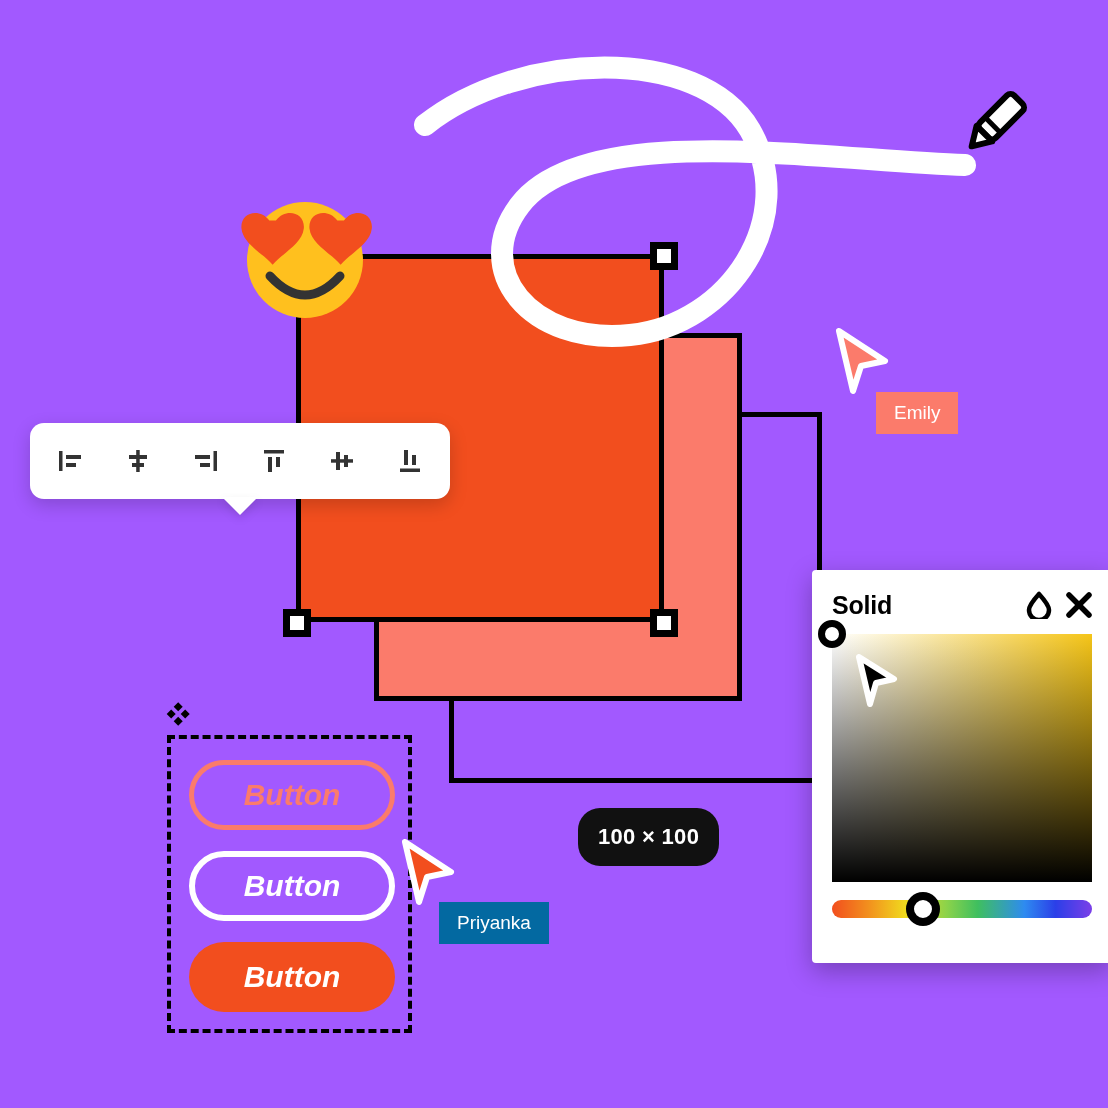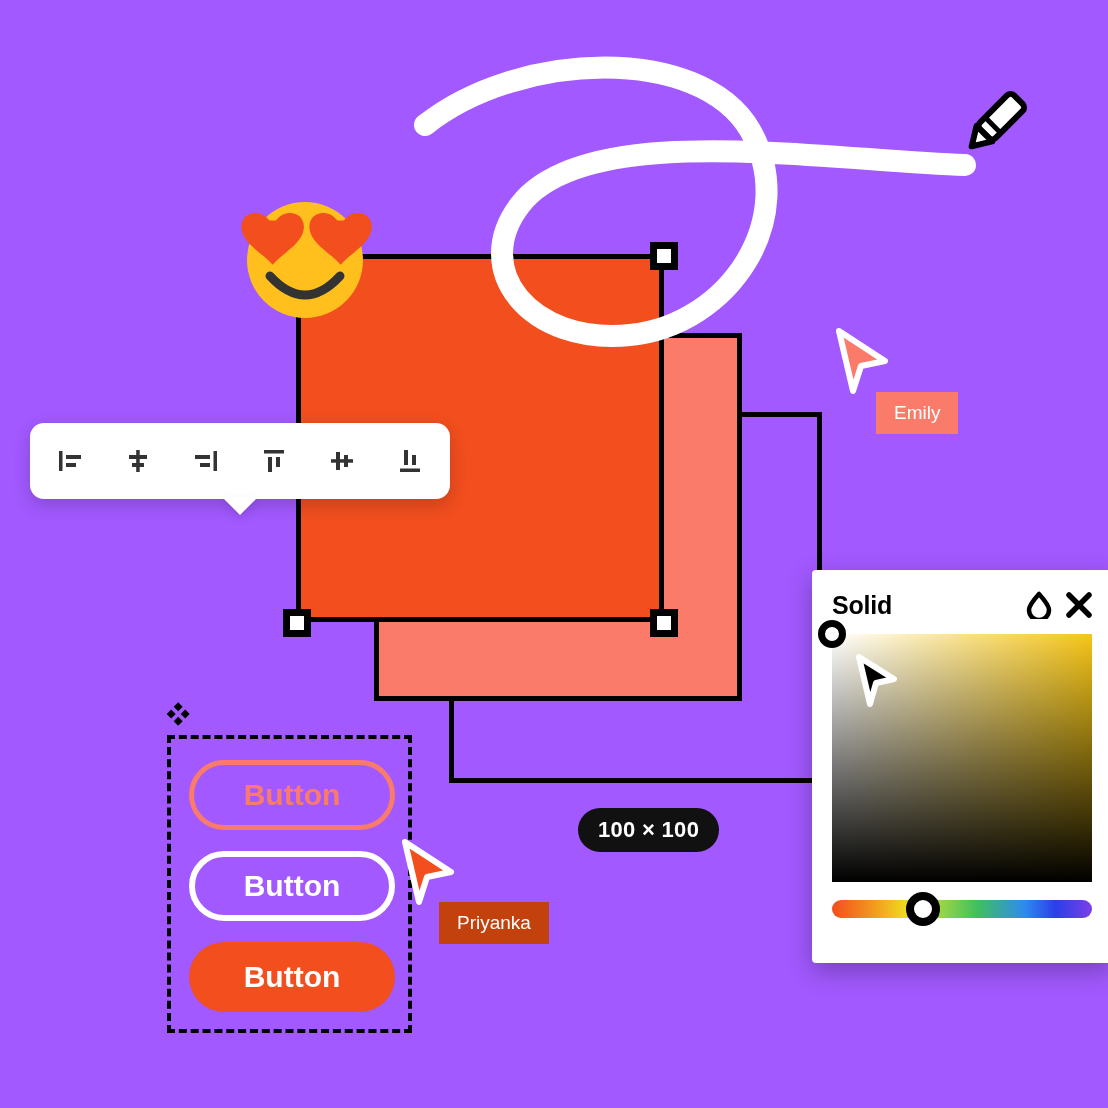--- a/index.html
+++ b/index.html
@@ -145,21 +145,21 @@
     justify-content: center;
     cursor: pointer;
     border-radius: 6px;
   }
 
   
   .dim-badge {
     position: absolute;
     left: 578px;
     top: 808px;
-    padding: 9px 20px;
+    padding: 16px 20px;
     background: #111111;
     color: #ffffff;
     border-radius: 22px;
     font-size: 22px;
     font-weight: bold;
     letter-spacing: 0.3px;
     z-index: 45;
   }
 
   
@@ -181,21 +181,21 @@
     line-height: 1.15;
   }
   .tag-emily {
     left: 876px;
     top: 392px;
     background: #FB7B6B;
   }
   .tag-priyanka {
     left: 439px;
     top: 902px;
-    background: #c2410c;
+    background: #0369a1;
   }
 
   
   .btn-group {
     position: absolute;
     left: 167px;
     top: 735px;
     width: 245px;
     height: 298px;
     border: 4px dashed #000000;
@@ -216,20 +216,21 @@
     width: 206px;
     height: 70px;
     border-radius: 36px;
     display: flex;
     align-items: center;
     justify-content: center;
     font-size: 30px;
     font-weight: bold;
     box-sizing: border-box;
     cursor: pointer;
+    font-style: italic;
   }
   .btn-1 {
     top: 21px;
     background: transparent;
     border: 5px solid #FB7B6B;
     color: #FB7B6B;
   }
   .btn-2 {
     top: 112px;
     background: transparent;

